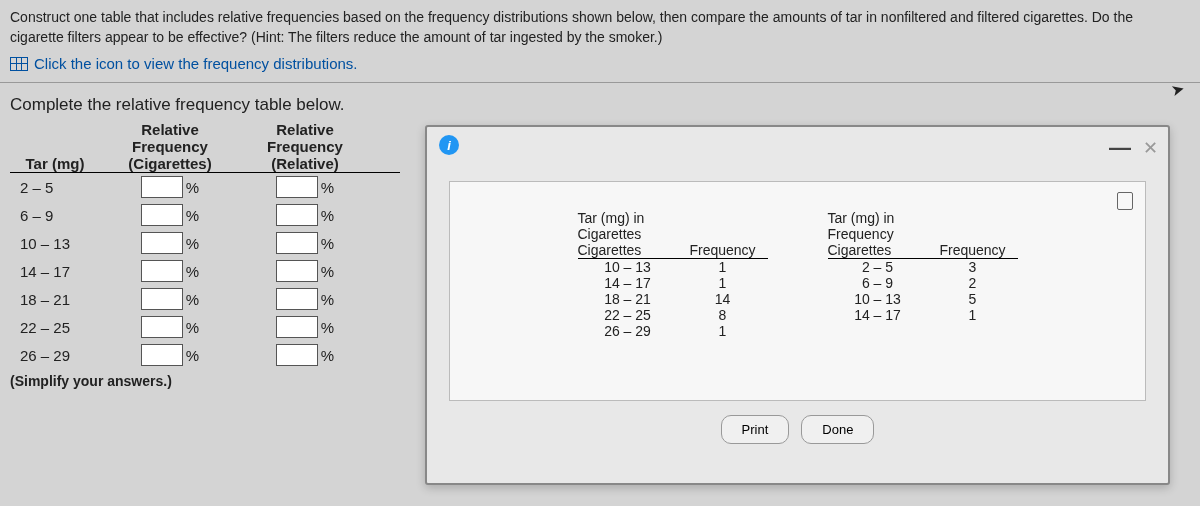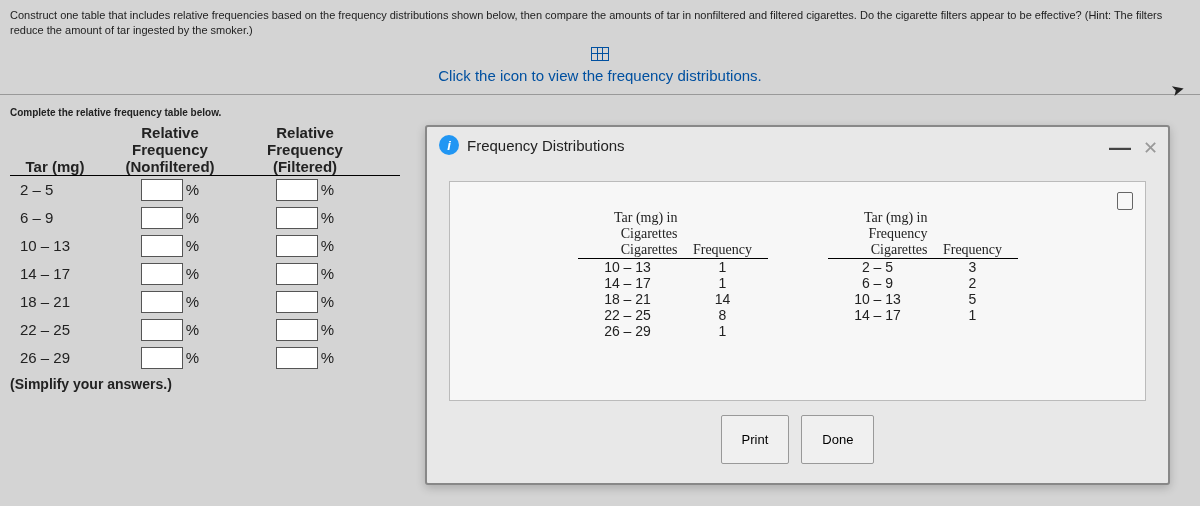--- a/index.html
+++ b/index.html
@@ -11,33 +11,32 @@
       font-family: Arial, sans-serif;
       background: #d4d4d4;
       width: 1200px;
       height: 506px;
       position: relative;
       font-size: 14px;
       color: #222;
     }
     .question-text {
       padding: 8px 10px 4px;
-      font-size: 11px;
+      font-size: 14px;
       line-height: 1.4;
     }
     .view-link {
       padding: 4px 10px 10px;
       display: flex;
       align-items: center;
       gap: 6px;
       color: #0050a0;
       font-size: 15px;
       border-bottom: 1px solid #999;
       cursor: pointer;
-      flex-direction: column;
     }
     .grid-icon {
       width: 18px;
       height: 14px;
       border: 1px solid #0050a0;
       display: inline-grid;
       grid-template-columns: 1fr 1fr 1fr;
       grid-template-rows: 1fr 1fr;
       gap: 1px;
       background: #0050a0;
@@ -47,23 +46,22 @@
     }
     .main-area {
       display: flex;
       position: relative;
     }
     .left-panel {
       padding: 12px 10px;
       width: 410px;
     }
     .prompt {
-      font-size: 10px;
+      font-size: 17px;
       margin-bottom: 6px;
-      font-weight: bold;
     }
     .freq-table {
       font-size: 15px;
     }
     .ft-head {
       display: flex;
       font-weight: bold;
       border-bottom: 1.5px solid #000;
       text-align: center;
     }
@@ -170,44 +168,43 @@
       display: flex;
       gap: 60px;
       justify-content: center;
       padding-top: 8px;
     }
     .data-table {
       font-size: 14px;
     }
     .dt-head {
       display: flex;
-      text-align: right;
+      text-align: left;
       font-weight: normal;
       border-bottom: 1.5px solid #000;
-      font-family: Liberation Serif, serif;
     }
     .dt-c1 { width: 100px; }
     .dt-c2 { width: 90px; }
     .dt-row {
       display: flex;
       text-align: center;
     }
     .modal-footer {
       display: flex;
       justify-content: center;
       gap: 12px;
       padding: 4px;
     }
     .btn {
-      padding: 16px 20px;
+      padding: 6px 20px;
       border: 1px solid #999;
       background: #f0f0f0;
       font-size: 13px;
       cursor: pointer;
-      border-radius: 2px;
+      border-radius: 10px;
     }
     .cursor-icon {
       position: absolute;
       right: 16px;
       top: 80px;
       font-size: 16px;
       transform: rotate(-15deg);
     }
   </style>
 </head>
@@ -229,26 +226,26 @@
 
 <div class="main-area">
   <div class="left-panel">
     <div class="prompt">Complete the relative frequency table below.</div>
     <div class="freq-table">
       <div class="ft-head">
         <div class="ft-col1" style="display:flex;align-items:flex-end;justify-content:center;text-align:center;">Tar (mg)</div>
         <div class="ft-col2">
           <div>Relative</div>
           <div>Frequency</div>
-          <div>(Nonfiltered)</div>
+          <div>(Cigarettes)</div>
         </div>
         <div class="ft-col3">
           <div>Relative</div>
           <div>Frequency</div>
-          <div>(Filtered)</div>
+          <div>(Relative)</div>
         </div>
       </div>
       <div class="ft-row">
         <div class="ft-col1">2 – 5</div>
         <div class="ft-col2 input-cell">
             <div class="input-box"></div>
             <span>%</span>
           </div>
         <div class="ft-col3 input-cell">
             <div class="input-box"></div>
@@ -324,21 +321,20 @@
     </div>
     <div class="simplify">(Simplify your answers.)</div>
   </div>
 </div>
 
 <span class="cursor-icon">➤</span>
 
 <div class="modal">
   <div class="modal-header">
     <div class="info-icon">i</div>
-    <div class="modal-title">Frequency Distributions</div>
     <div class="modal-close-group">
       <span class="minus-icon">—</span>
       <span class="x-icon">✕</span>
     </div>
   </div>
   <div class="modal-body">
     <div class="copy-icon"></div>
     <div class="data-tables">
       <div class="data-table">
         <div class="dt-head">

